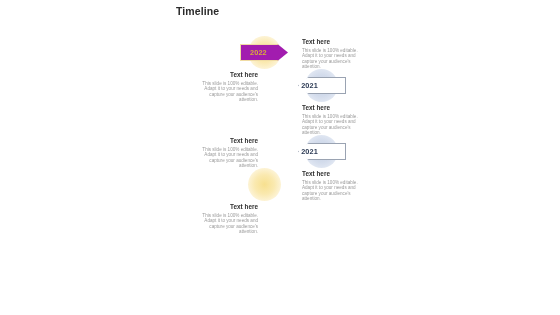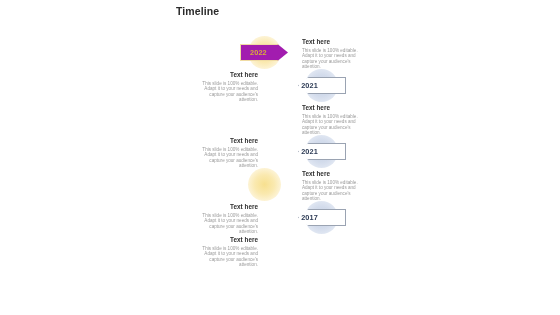--- a/index.html
+++ b/index.html
@@ -177,30 +177,20 @@
       <div class="tl-row left">
         <div class="marker">
           <div class="glow"></div>
         </div>
         <div class="txt">
           <div class="txt-head">Text here</div>
           <div class="txt-body">This slide is 100% editable. Adapt it to your needs and capture your audience's attention.</div>
         </div>
       </div>
       <div class="tl-row right">
-        <div class="marker">
-          <div class="glow"></div>
-          <div class="tag">2017</div>
-        </div>
-        <div class="txt">
-          <div class="txt-head">Text here</div>
-          <div class="txt-body">This slide is 100% editable. Adapt it to your needs and capture your audience's attention.</div>
-        </div>
-      </div>
-      <div class="tl-row right">
         <div class="txt">
           <div class="txt-head">Text here</div>
           <div class="txt-body">This slide is 100% editable. Adapt it to your needs and capture your audience's attention.</div>
         </div>
       </div>
     </div>
 
 </div>
 
 </body></html>

